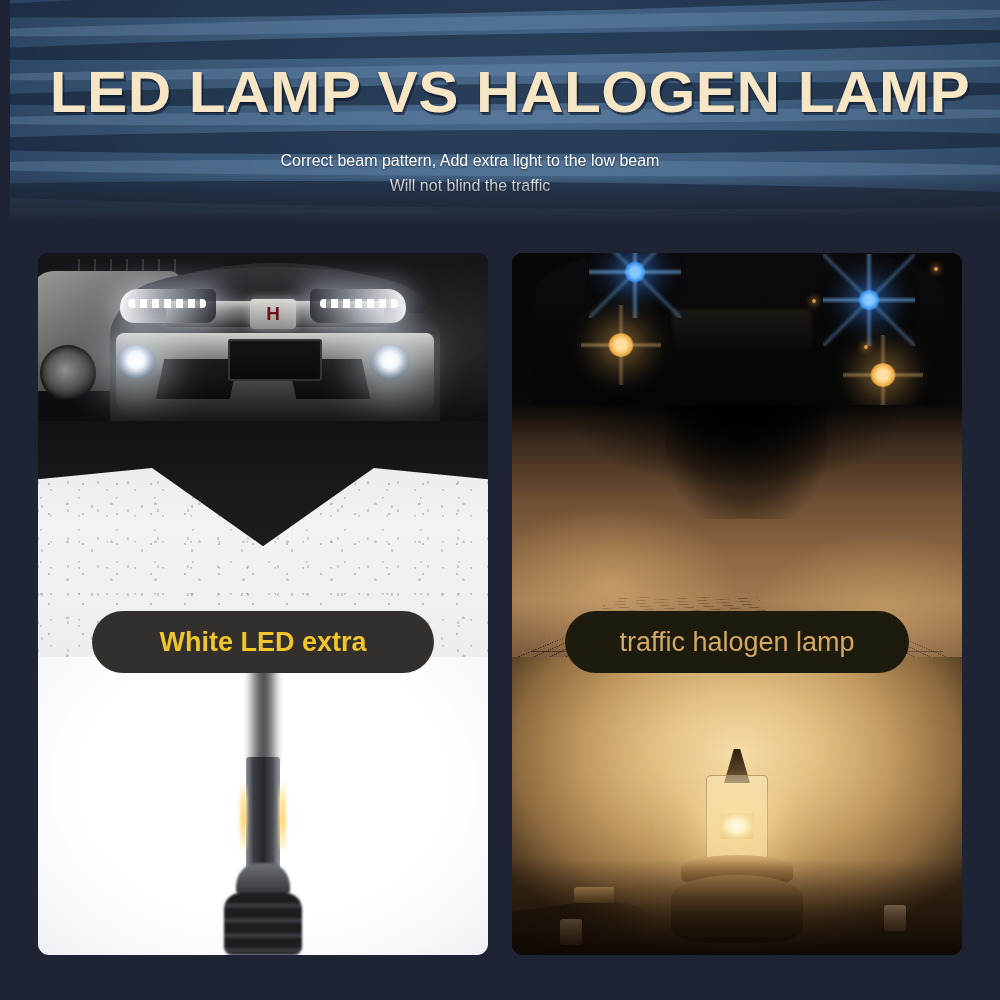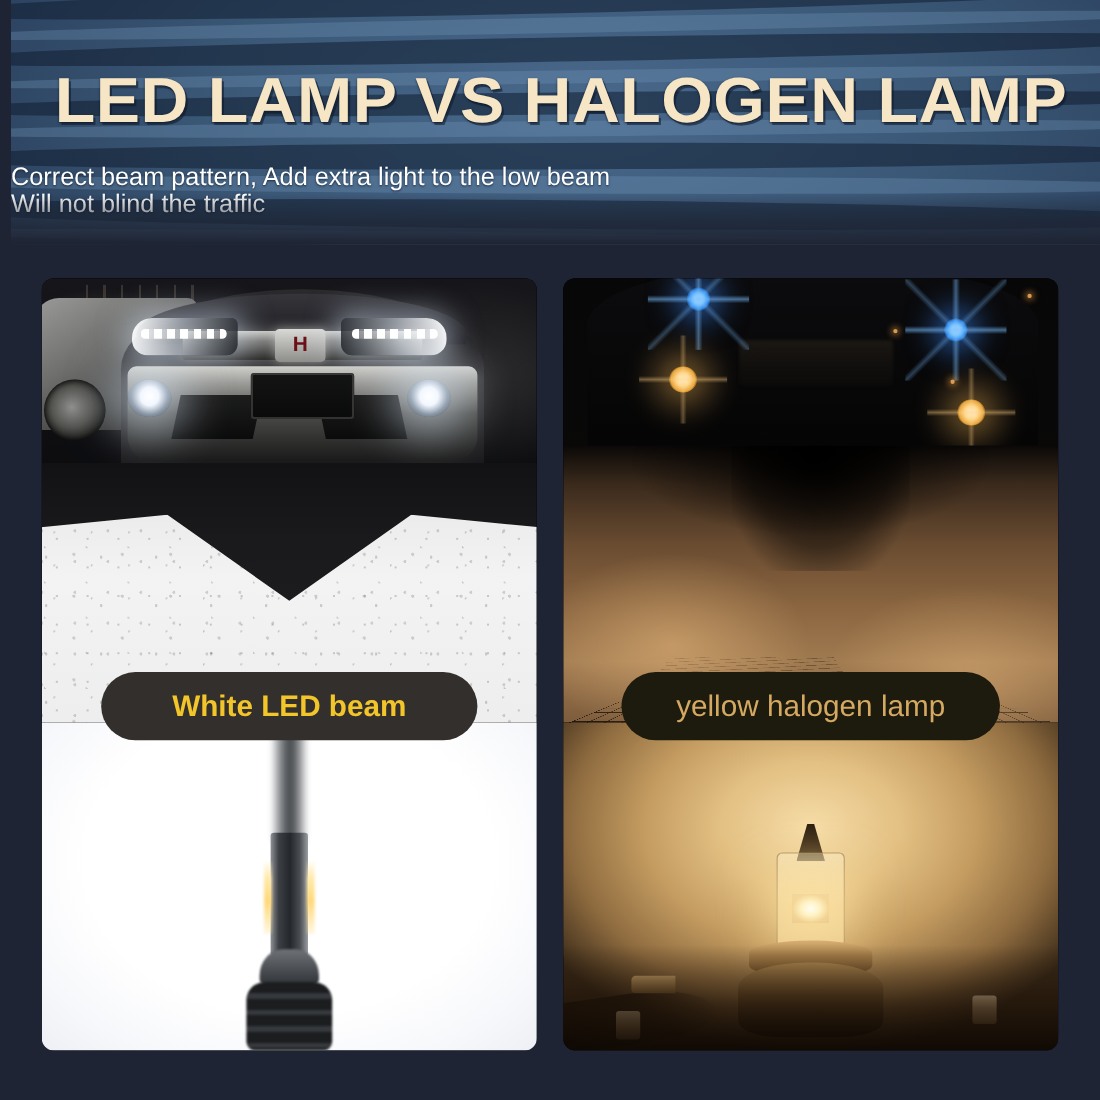--- a/index.html
+++ b/index.html
@@ -55,22 +55,23 @@
     color: #f6e6c6;
     transform: scaleX(1.04);
     text-shadow: 2px 3px 0 rgba(14,26,44,0.55), 0 1px 2px rgba(10,20,36,0.8);
     white-space: nowrap;
   }
 
   .subtitle {
     position: absolute;
     left: 0; top: 148px;
     width: 920px;
+    text-align: center;
     color: #ffffff;
-    font-size: 23px;
+    font-size: 16px;
     line-height: 25px;
     text-shadow: 0 1px 2px rgba(10,20,36,0.75);
   }
   .subtitle .line2 { display: block; }
 
   
   .panels {
     position: absolute;
     left: 38px; top: 253px;
     width: 924px; height: 702px;
@@ -509,21 +510,21 @@
       <div class="led-glow"></div>
       <div class="led-stem"></div>
       <div class="led-body">
         <div class="led-chip l"></div>
         <div class="led-chip r"></div>
       </div>
       <div class="led-neck"></div>
       <div class="led-base"></div>
     </div>
 
-    <div class="pill pill-led">White LED beam</div>
+    <div class="pill pill-led">White LED extra</div>
   </div>
 
   <div class="panel">
 
     <div class="scene right-scene">
       <div class="halo-night"></div>
       <div class="dark-car"></div>
       <div class="ghost-grille"></div>
 
       <div class="blue-light a">
@@ -557,16 +558,16 @@
       <div class="bulb-glass"></div>
       <div class="filament"></div>
       <div class="bulb-collar"></div>
       <div class="bulb-base"></div>
       <div class="base-wing"></div>
       <div class="base-tab t1"></div>
       <div class="base-tab t2"></div>
       <div class="halo-floorshadow"></div>
     </div>
 
-    <div class="pill pill-halogen">yellow halogen lamp</div>
+    <div class="pill pill-halogen">traffic halogen lamp</div>
   </div>
 
 </div>
 
 </body></html>

